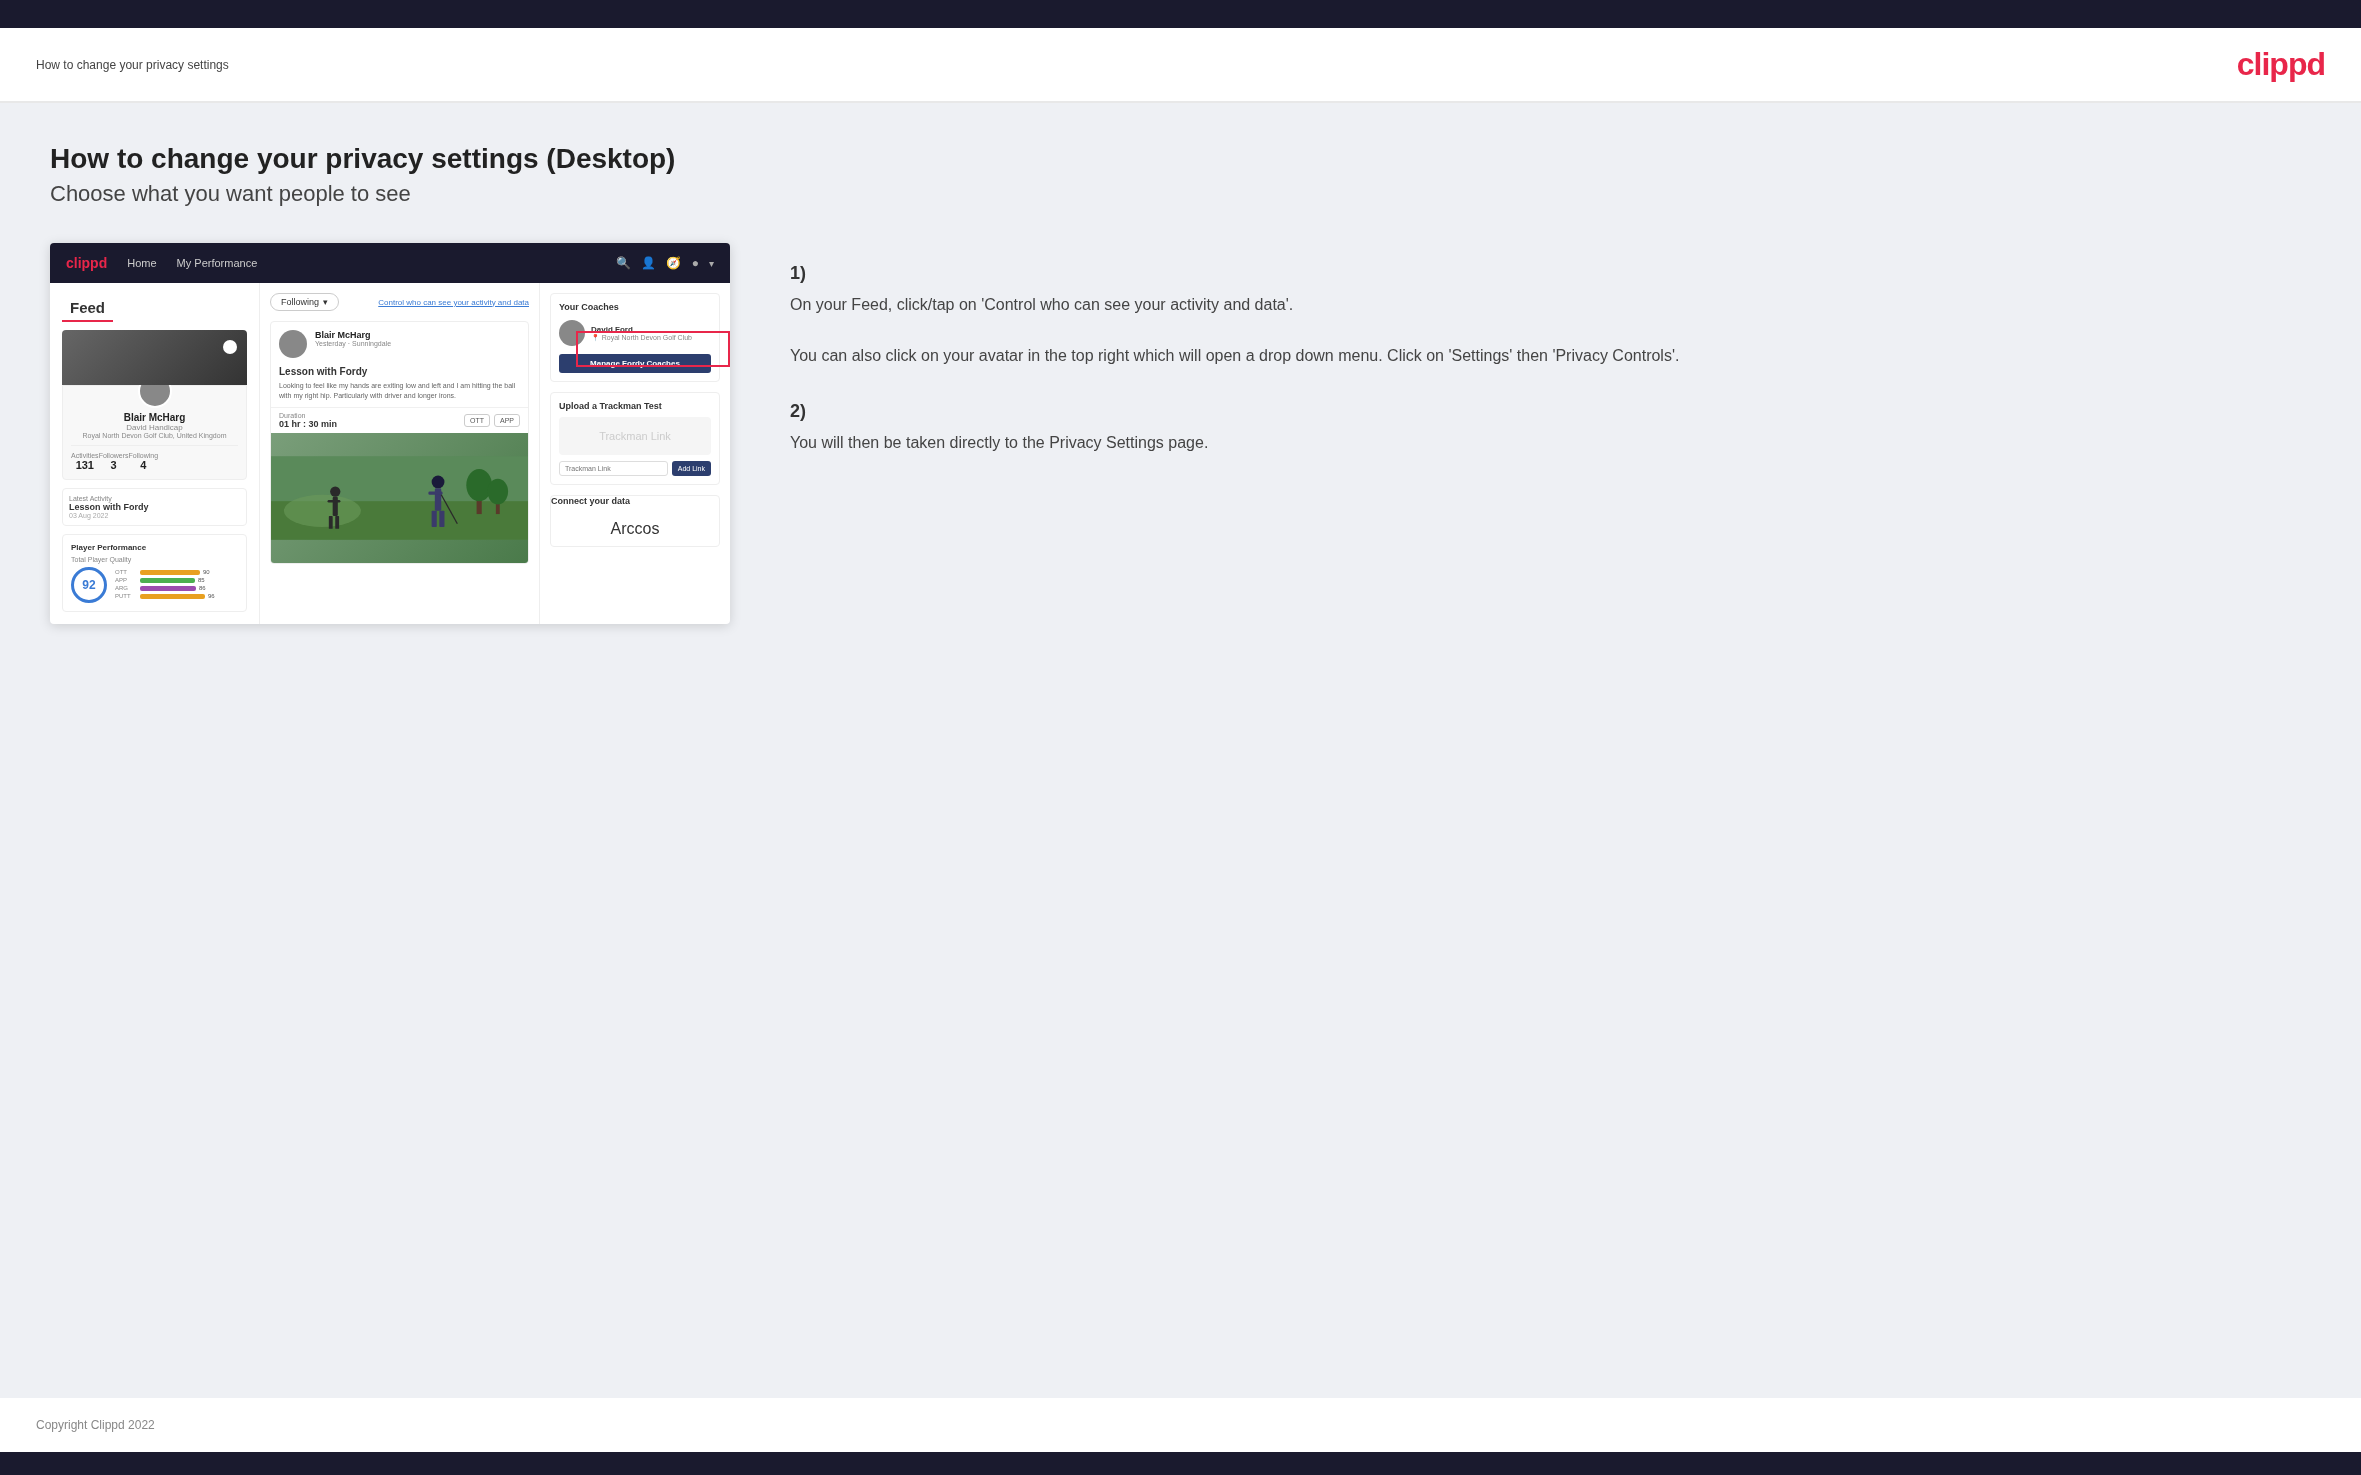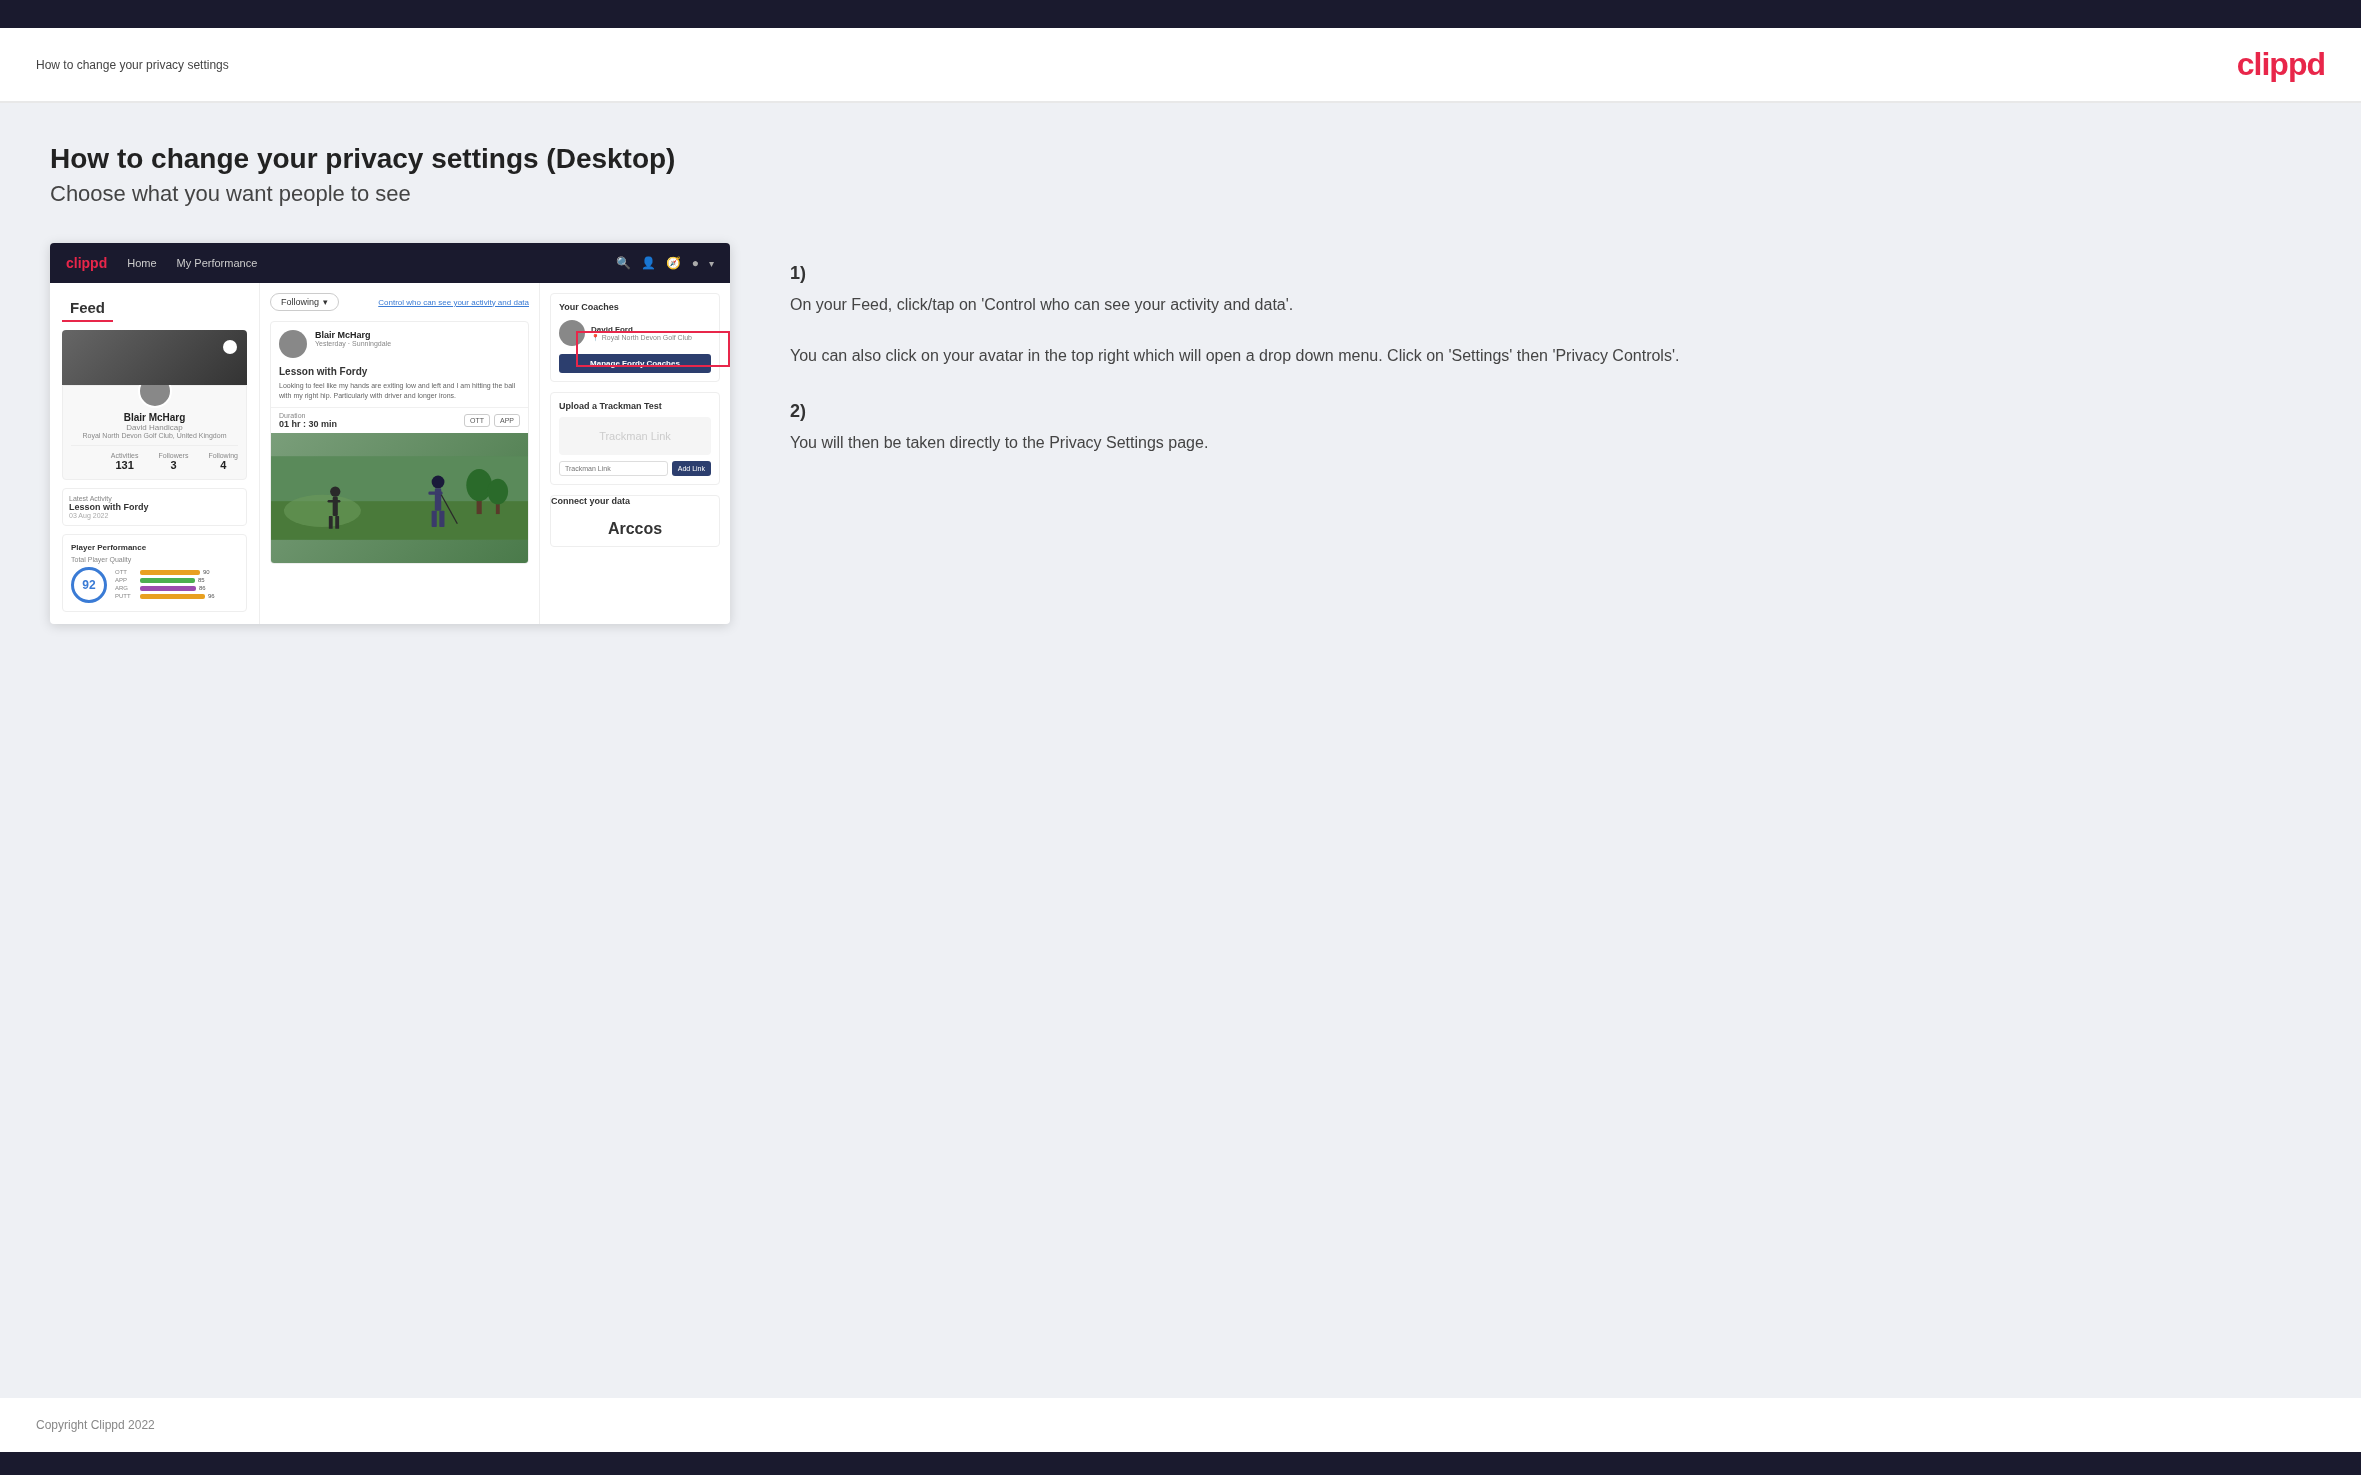--- a/index.html
+++ b/index.html
@@ -141,24 +141,23 @@
       font-size: 8px;
       color: #888;
     }
     .profile-club {
       font-size: 7px;
       color: #888;
       margin-bottom: 6px;
     }
     .profile-stats {
       display: flex;
-      justify-content: flex-end;
+      justify-content: flex-start;
       border-top: 1px solid #eee;
       padding-top: 6px;
-      gap: 20px;
     }
     .stat-item {
       text-align: center;
     }
     .stat-label {
       font-size: 7px;
       color: #888;
     }
     .stat-value {
       font-size: 11px;
@@ -457,21 +456,21 @@
       cursor: pointer;
     }
     .connect-section {
       background: #fff;
       border: 1px solid #eee;
       border-radius: 4px;
       padding: 0;
     }
     .arccos-logo {
       font-size: 16px;
-      font-weight: 700;
+      font-weight: 400;
       color: #333;
       text-align: center;
       padding: 8px;
     }
 
     
     .instructions-panel {
       flex: 1;
       padding: 20px 0 0 20px;
     }

